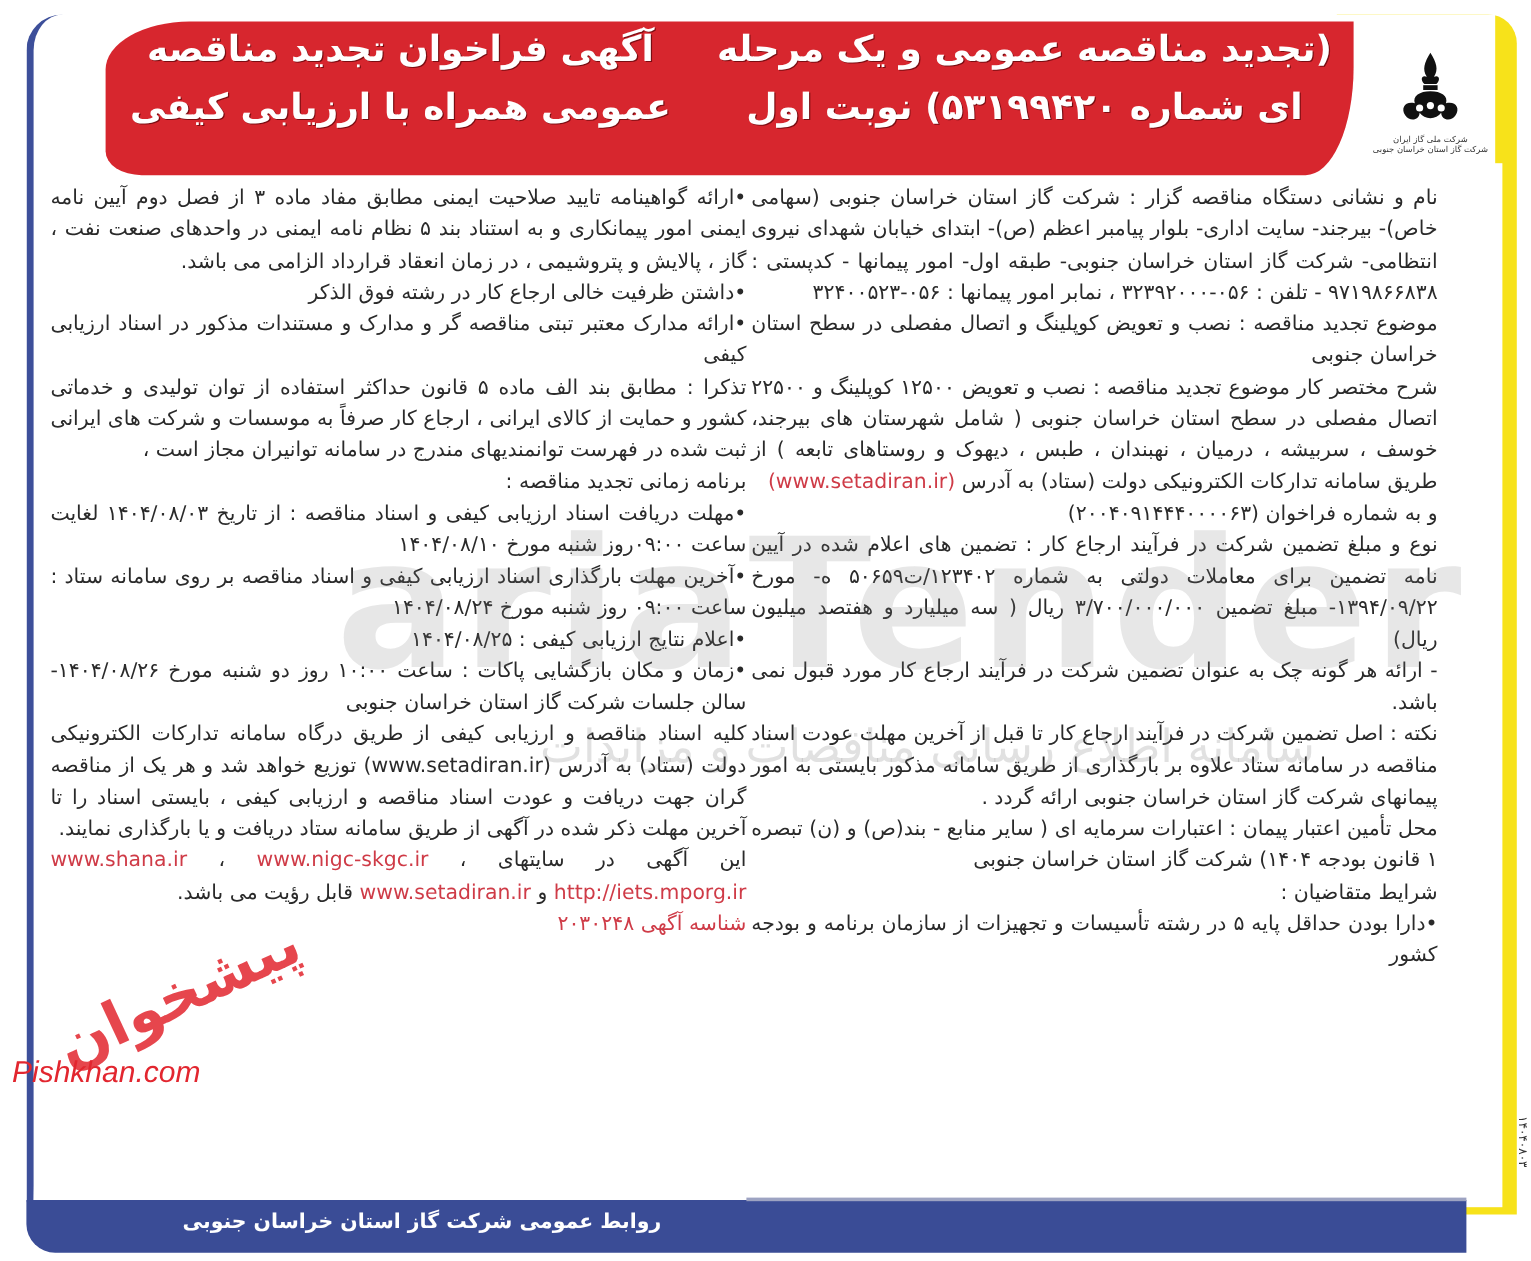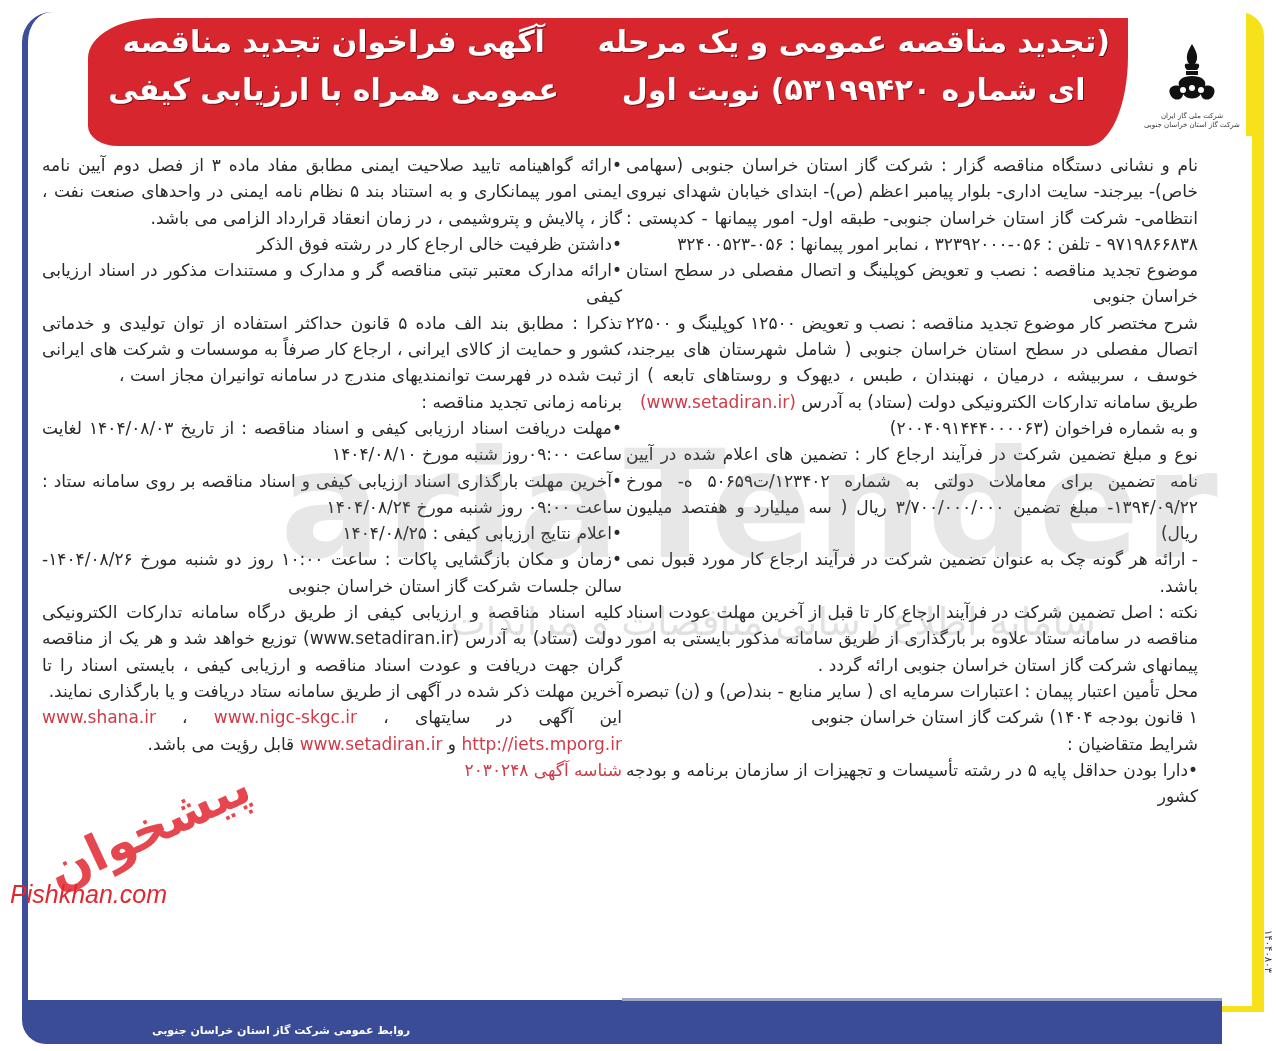--- a/index.html
+++ b/index.html
@@ -20,21 +20,21 @@
   .logo-box svg { width:62px; height:70px; }
   .logo-text { font-size:7px; color:#333; direction:rtl; text-align:center; line-height:9px; }
   .col { position:absolute; top:140px; direction:rtl; text-align:justify; font-size:17px; line-height:26.3px; color:#2a2a2a; }
   .col.right { right:48px; width:572px; }
   .col.left { left:14px; width:580px; }
   .col p { margin:0; }
   .url { color:#cf3b47; direction:ltr; unicode-bidi:embed; }
   .id-red { color:#cf3b47; }
   .footer { position:absolute; left:0; top:988px; width:1200px; height:44px; background:#3a4c96;
             border-radius:0 0 0 24px; color:#fff; }
-  .footer .txt { position:absolute; left:130px; top:24px; font-weight:bold; font-size:11px; direction:rtl; }
+  .footer .txt { position:absolute; left:130px; top:8px; font-weight:bold; font-size:17px; direction:rtl; }
   .footer .rule { position:absolute; left:600px; top:-2px; width:600px; height:3px; background:#9da3c2; }
   .watermark { position:absolute; left:280px; top:430px; font-size:150px; font-weight:bold; color:rgba(120,120,120,0.18);
                letter-spacing:4px; line-height:150px; font-family:"DejaVu Sans", sans-serif; }
   .watermark-sub { position:absolute; left:450px; top:600px; font-size:38px; color:rgba(120,120,120,0.22); direction:rtl; }
   .stamp { position:absolute; left:10px; top:880px; font-size:25px; font-weight:normal; font-style:italic; color:#e2262f; font-family:"Liberation Sans", sans-serif; }
   .stamp-fa { position:absolute; left:40px; top:800px; font-size:50px; color:#e2262f; transform:rotate(-25deg); direction:rtl; font-weight:bold; opacity:0.85; }
   .side-code { position:absolute; right:2px; top:930px; font-size:10px; color:#333; writing-mode:vertical-rl; }
 </style>
 </head>
 <body>

